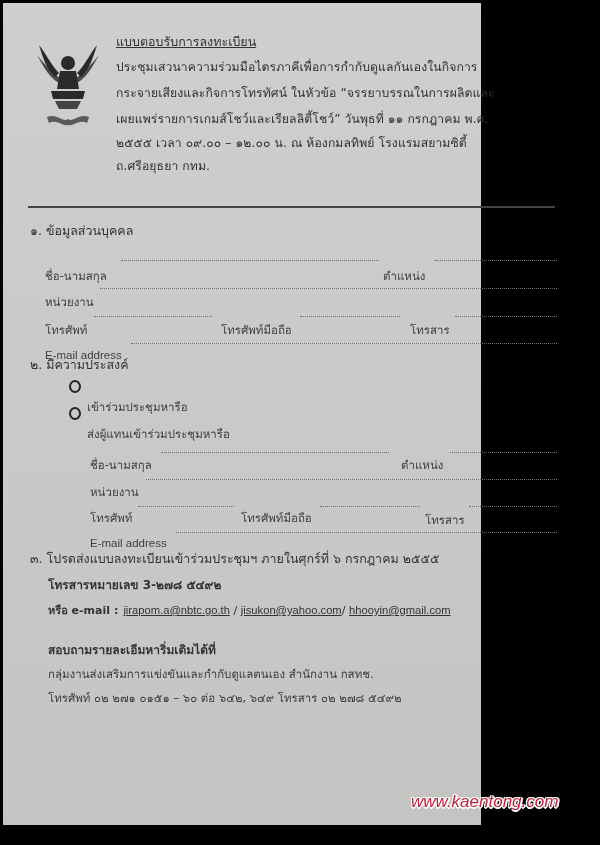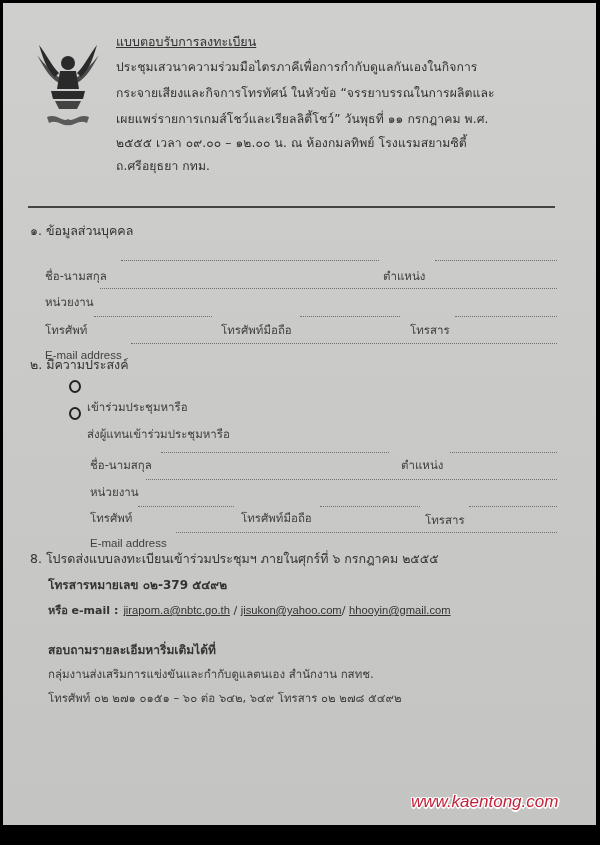--- a/index.html
+++ b/index.html
@@ -3,21 +3,21 @@
   <meta charset="utf-8">
   <style>
     html, body { margin: 0; padding: 0; }
     body {
       width: 600px; height: 845px; background: #000;
       position: relative; overflow: hidden;
       font-family: "DejaVu Sans", sans-serif;
       color: #3a3a3a;
     }
     .paper {
-      position: absolute; left: 3px; top: 3px; width: 593px; height: 822px;
+      position: absolute; left: 3px; top: 3px; width: 478px; height: 822px;
       background: linear-gradient(180deg, #cfcfcd 0%, #c9c9c7 50%, #c4c5c3 100%);
     }
     .abs { position: absolute; white-space: nowrap; }
     .emblem { position: absolute; left: 30px; top: 30px; width: 70px; height: 100px; }
     .title { left: 113px; top: 29px; font-size: 12.5px; text-decoration: underline; color: #333; }
     .intro { left: 113px; font-size: 12.2px; color: #2f2f2f; letter-spacing: 0.1px; }
     .rule { position: absolute; left: 25px; top: 203px; width: 527px; height: 2px; background: #444; }
     .sec { font-size: 12.5px; font-weight: normal; color: #333; }
     .lbl { font-size: 11.5px; color: #404040; margin-top: 20px; }
     .line { position: absolute; height: 0; border-bottom: 1px dotted #6f6f6f; }
@@ -102,22 +102,22 @@
   <div class="abs lbl" style="left:87px; top:486px">โทรศัพท์</div>
   <div class="line" style="left:135px; top:503px; width:96px"></div>
   <div class="abs lbl" style="left:238px; top:486px">โทรศัพท์มือถือ</div>
   <div class="line" style="left:317px; top:503px; width:100px"></div>
   <div class="abs lbl" style="left:422px; top:488px">โทรสาร</div>
   <div class="line" style="left:466px; top:503px; width:88px"></div>
 
   <div class="abs lbl" style="left:87px; top:514px; font-family:'Liberation Sans',sans-serif; font-size:11.5px">E-mail address</div>
   <div class="line" style="left:173px; top:529px; width:381px"></div>
 
-  <div class="abs sec" style="left:27px; top:546px">8. โปรดส่งแบบลงทะเบียนเข้าร่วมประชุมฯ ภายในศุกร์ที่ ๖ กรกฎาคม ๒๕๕๕</div>
-  <div class="abs bold3" style="left:45px; top:572px">โทรสารหมายเลข ๐๒-379 ๕๔๙๒</div>
+  <div class="abs sec" style="left:27px; top:546px">๓. โปรดส่งแบบลงทะเบียนเข้าร่วมประชุมฯ ภายในศุกร์ที่ ๖ กรกฎาคม ๒๕๕๕</div>
+  <div class="abs bold3" style="left:45px; top:572px">โทรสารหมายเลข 3-๒๗๘ ๕๔๙๒</div>
   <div class="abs" style="left:45px; top:596px">
     <span class="bold3" style="font-size:11px">หรือ e-mail :</span>
     <span class="email" style="font-family:'Liberation Sans',sans-serif">jirapom.a@nbtc.go.th</span><span class="plain"> / </span><span class="email" style="font-family:'Liberation Sans',sans-serif">jisukon@yahoo.com</span><span class="plain">/ </span><span class="email" style="font-family:'Liberation Sans',sans-serif">hhooyin@gmail.com</span>
   </div>
 
   <div class="abs bold3" style="left:45px; top:637px">สอบถามรายละเอีมหาริ่มเติมได้ที่</div>
   <div class="abs contact" style="left:45px; top:662px">กลุ่มงานส่งเสริมการแข่งขันและกำกับดูแลตนเอง  สำนักงาน กสทช.</div>
   <div class="abs contact" style="left:45px; top:686px">โทรศัพท์ ๐๒ ๒๗๑ ๐๑๕๑ – ๖๐ ต่อ ๖๔๒, ๖๔๙ โทรสาร ๐๒ ๒๗๘ ๕๔๙๒</div>
 
   <div class="abs wm">www.kaentong.com</div>

